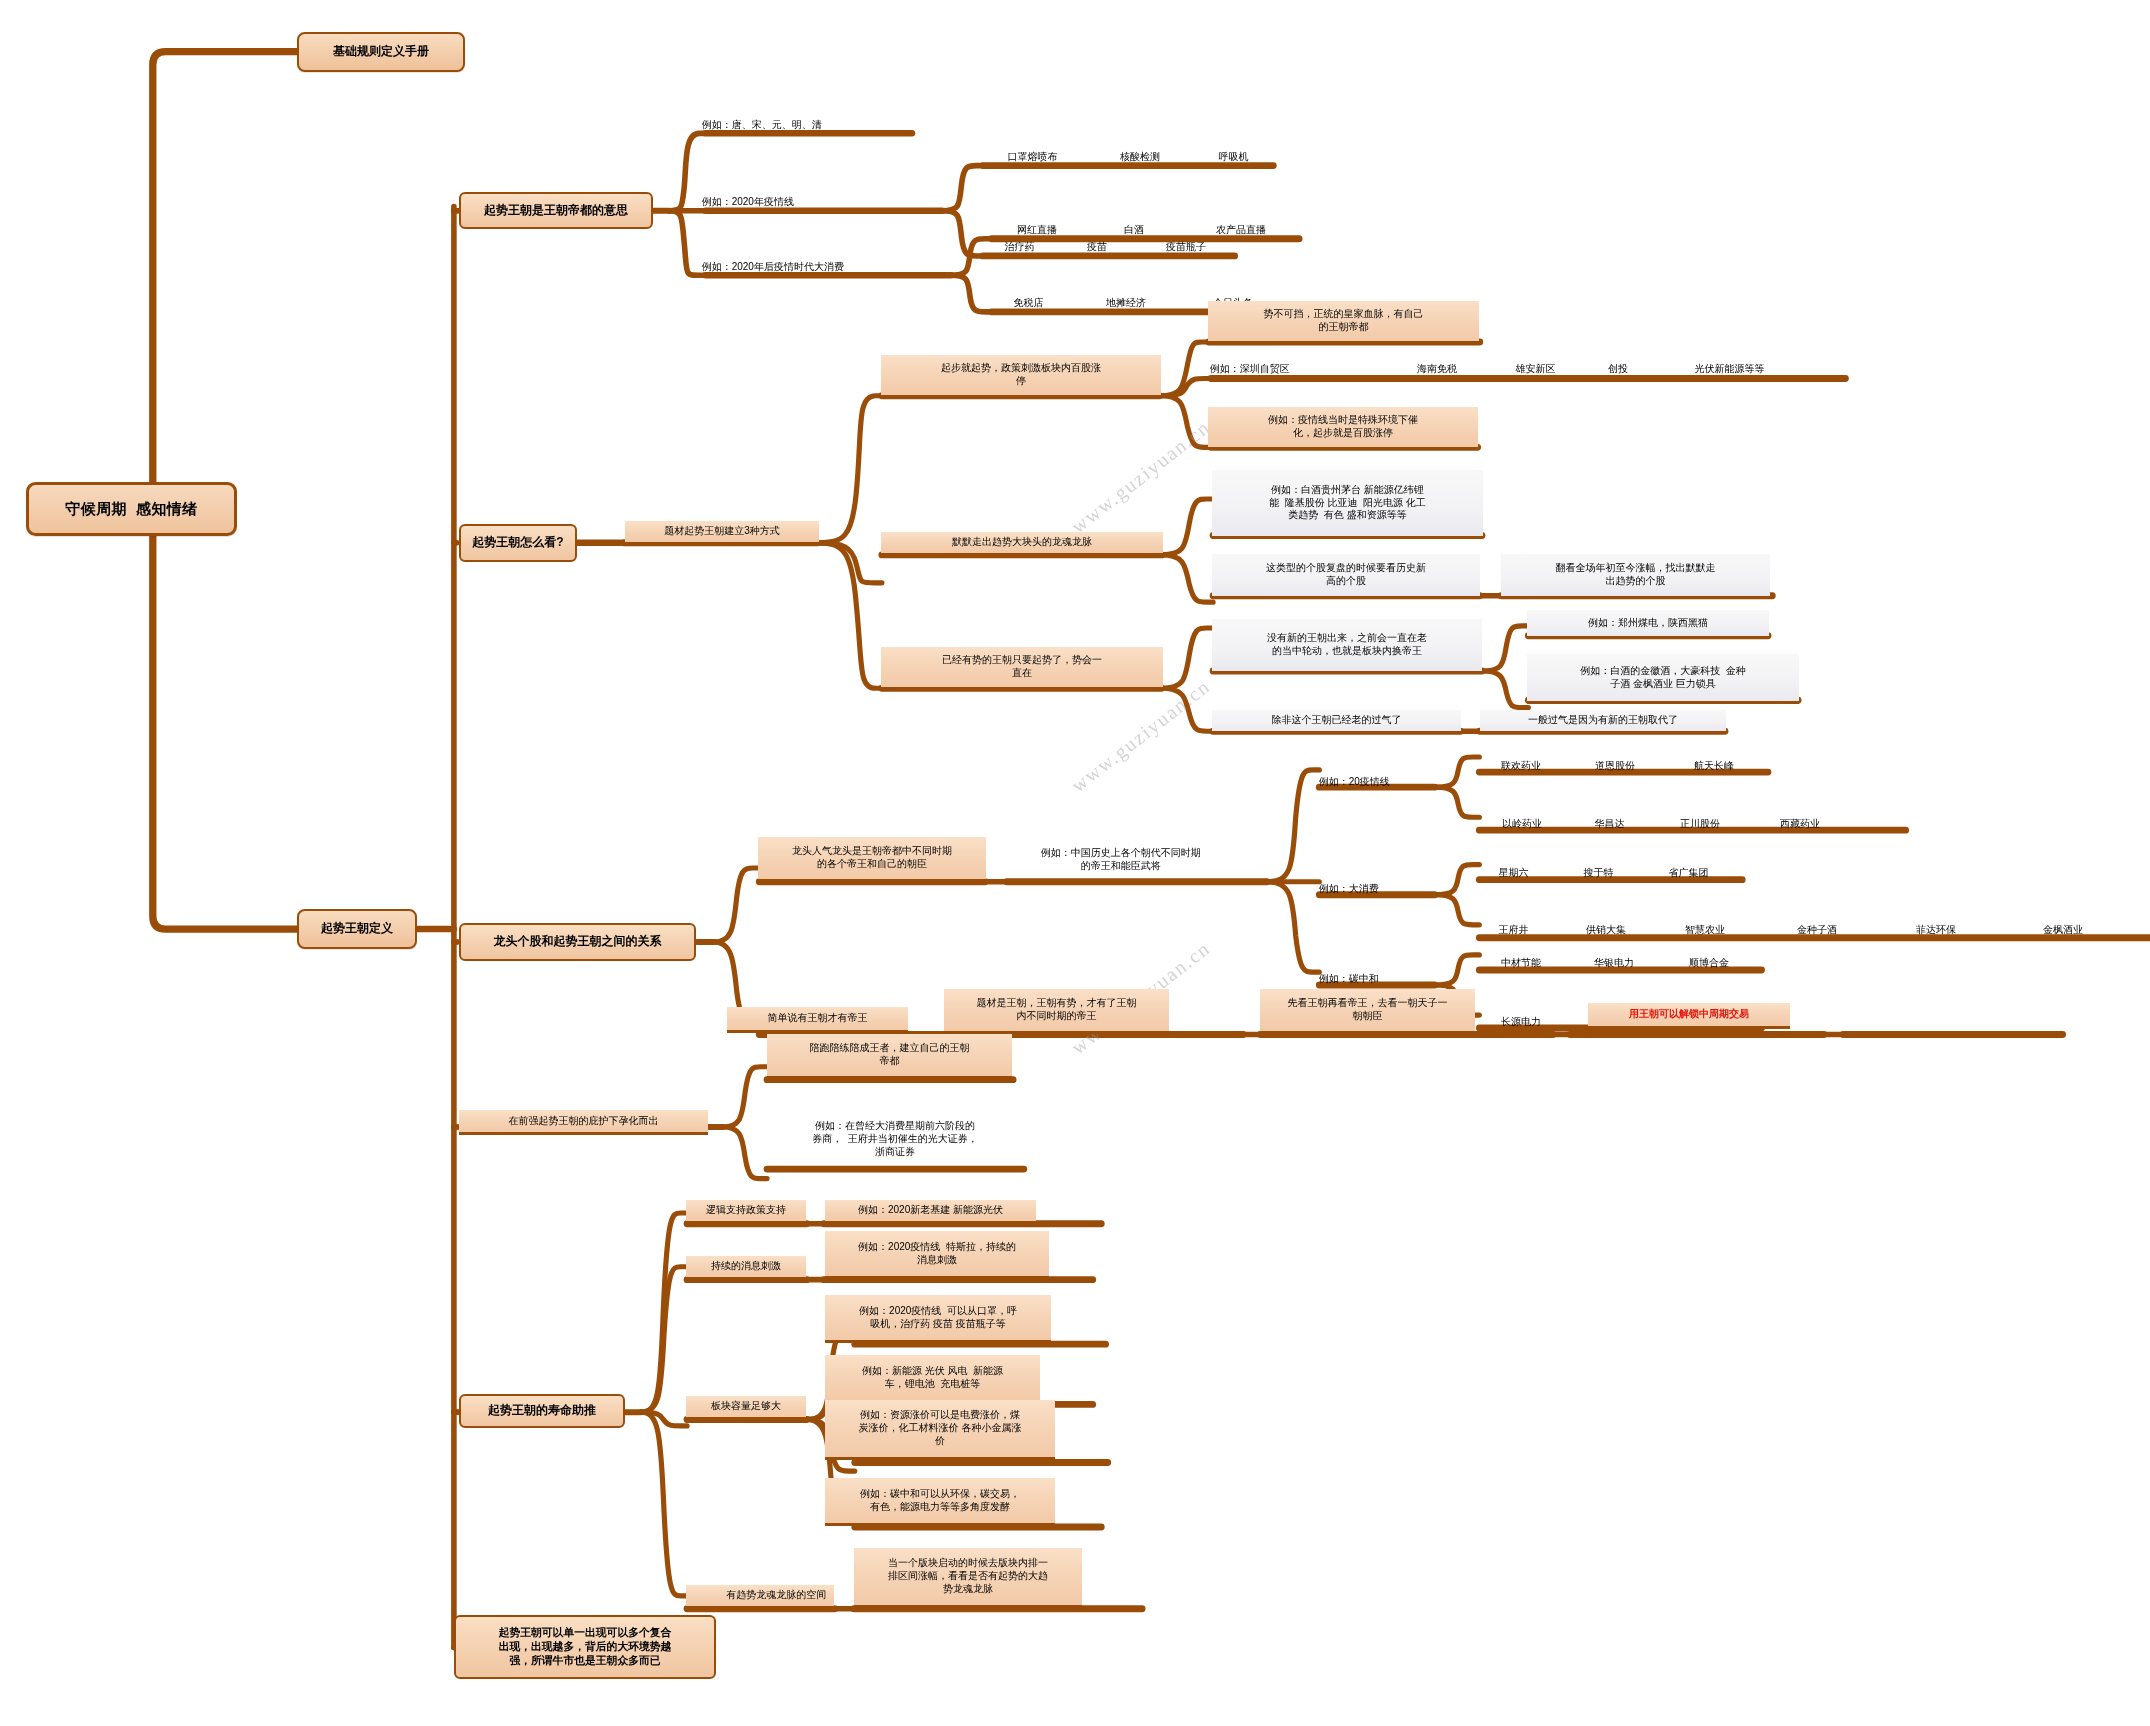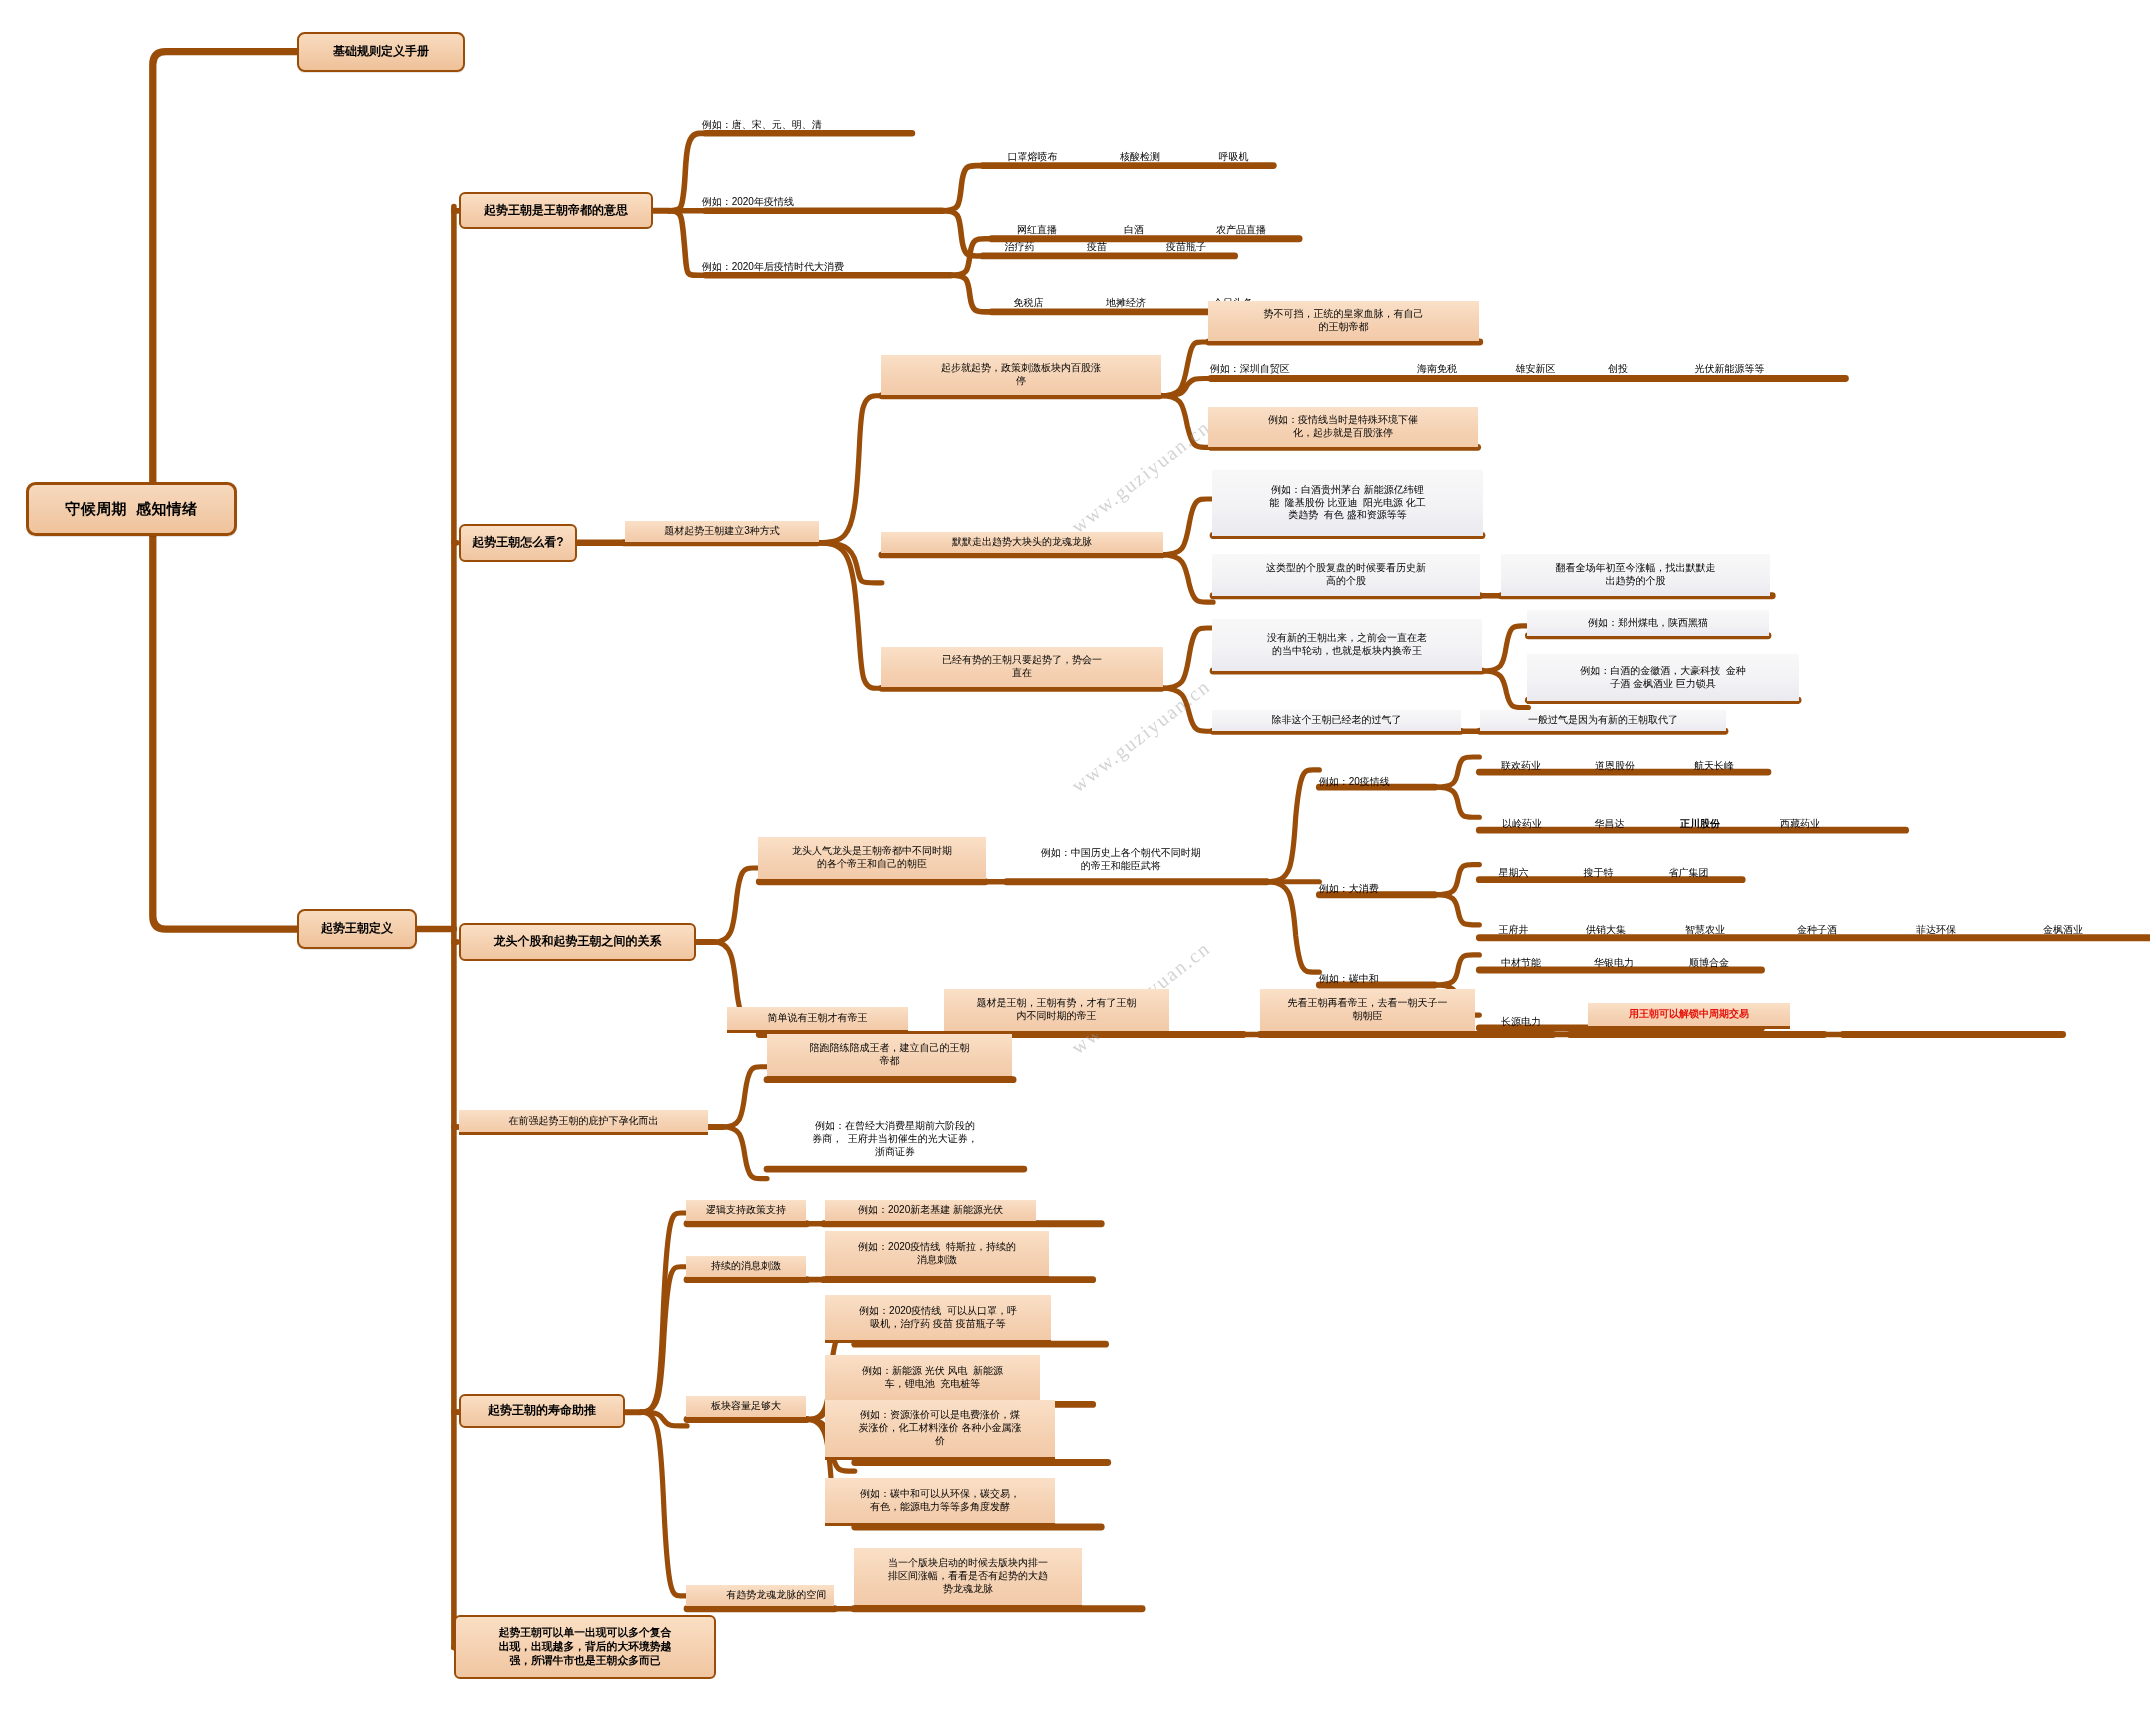--- a/index.html
+++ b/index.html
@@ -333,21 +333,21 @@
 
   <div class="node n-leaf" style="left:1039px;top:837px;width:228px;height:45px;justify-content:flex-start;align-items:center;">例如：中国历史上各个朝代不同时期
 的帝王和能臣武将</div>
 
   <div class="node n-leaf" style="left:1317px;top:767px;width:120px;height:21.5px;justify-content:flex-start;">例如：20疫情线</div>
   <div class="node n-leaf" style="left:1481px;top:751px;width:80px;height:21.5px;">联欢药业</div>
   <div class="node n-leaf" style="left:1574px;top:751px;width:82px;height:21.5px;">道恩股份</div>
   <div class="node n-leaf" style="left:1673px;top:751px;width:82px;height:21.5px;">航天长峰</div>
   <div class="node n-leaf" style="left:1481px;top:809px;width:82px;height:21.5px;">以岭药业</div>
   <div class="node n-leaf" style="left:1576px;top:809px;width:67px;height:21.5px;">华昌达</div>
-  <div class="node n-leaf" style="left:1660px;top:809px;width:80px;height:21.5px;font-weight:bold;">正川股份</div>
+  <div class="node n-leaf" style="left:1660px;top:809px;width:80px;height:21.5px;">正川股份</div>
   <div class="node n-leaf" style="left:1759px;top:809px;width:82px;height:21.5px;">西藏药业</div>
 
   <div class="node n-leaf" style="left:1317px;top:874px;width:108px;height:21.5px;justify-content:flex-start;">例如：大消费</div>
   <div class="node n-leaf" style="left:1481px;top:858px;width:65px;height:21.5px;">星期六</div>
   <div class="node n-leaf" style="left:1566px;top:858px;width:65px;height:21.5px;">搜于特</div>
   <div class="node n-leaf" style="left:1650px;top:858px;width:77px;height:21.5px;">省广集团</div>
   <div class="node n-leaf" style="left:1481px;top:915px;width:65px;height:21.5px;">王府井</div>
   <div class="node n-leaf" style="left:1566px;top:915px;width:80px;height:21.5px;">供销大集</div>
   <div class="node n-leaf" style="left:1665px;top:915px;width:80px;height:21.5px;">智慧农业</div>
   <div class="node n-leaf" style="left:1776px;top:915px;width:82px;height:21.5px;">金种子酒</div>

